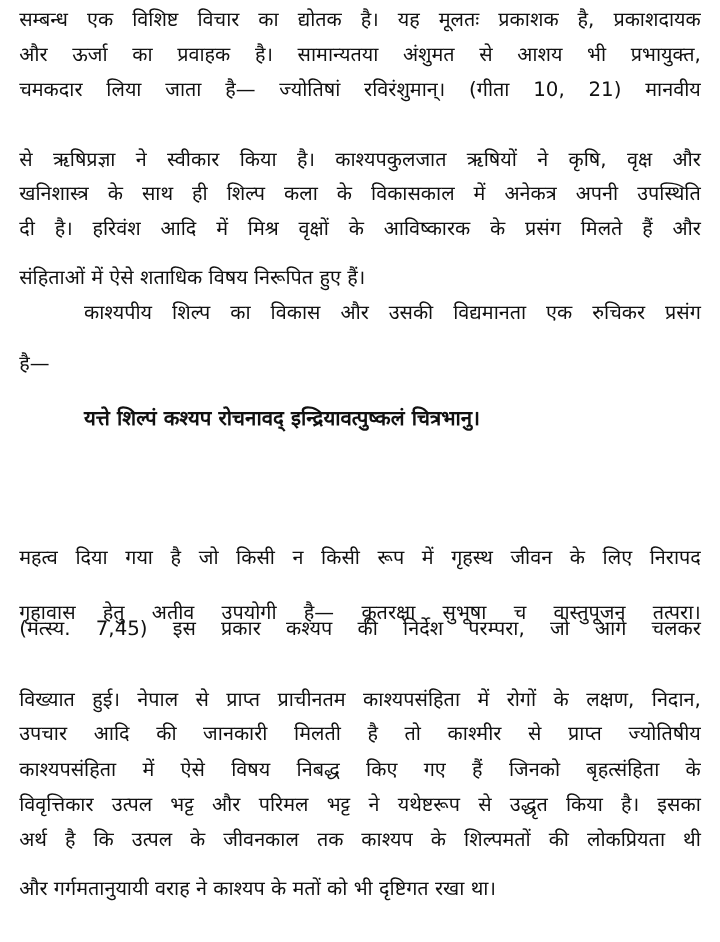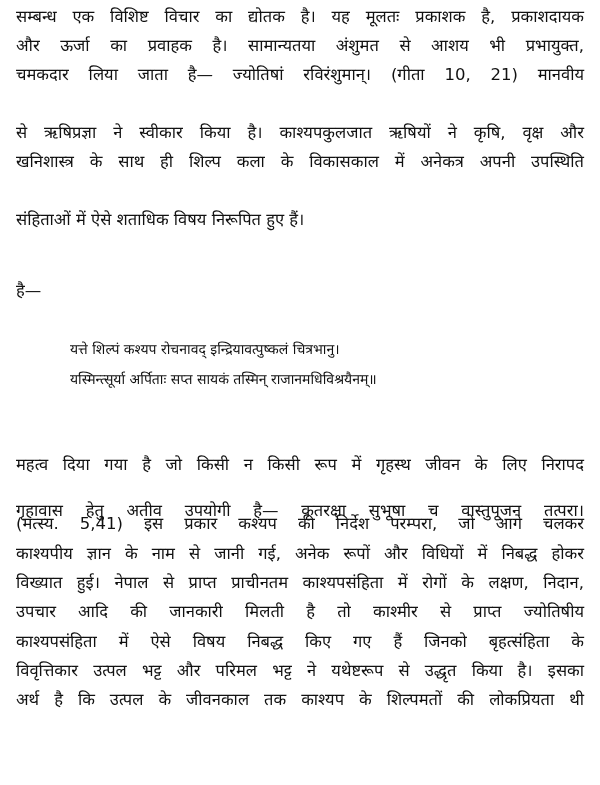--- a/index.html
+++ b/index.html
@@ -2,50 +2,51 @@
 <html><head>
 <meta charset="utf-8">
 <style>
   html, body { margin: 0; padding: 0; background: #ffffff; }
   body { width: 600px; height: 785px; overflow: hidden; position: relative;
          font-family: "DejaVu Sans", sans-serif; color: #111111; }
   .page { position: absolute; left: 0; top: 0; width: 600px; height: 681px; }
   .line { position: absolute; left: 16px; width: 568px; font-size: 16.5px;
           line-height: 22px; white-space: nowrap; text-align: justify;
           text-align-last: justify; }
-  .line.last { text-align-last: left; }
+  .line.last { text-align-last: left; margin-top: 12px; }
   .indent { left: 70px; width: 514px; }
-  .verse { left: 70px; width: auto; text-align-last: left; font-weight: normal; font-size: 14px; }
+  .verse { left: 70px; width: auto; text-align-last: left; font-weight: bold; font-size: 17px; }
   b { font-weight: normal; }
 </style>
 </head>
 <body>
 
 <div class="page">
 
   <div class="line" style="top:6px">सम्बन्ध एक विशिष्ट विचार का द्योतक है। यह मूलतः प्रकाशक है, प्रकाशदायक</div>
   <div class="line" style="top:35px">और ऊर्जा का प्रवाहक है। सामान्यतया अंशुमत से आशय भी प्रभायुक्त,</div>
   <div class="line" style="top:64px">
     <span>चमकदार लिया जाता है—</span>
     <b>ज्योतिषां रविरंशुमान्।</b><span> (गीता 10, 21) मानवीय</span>
   </div>
   <div class="line" style="top:122px">से ऋषिप्रज्ञा ने स्वीकार किया है। काश्यपकुलजात ऋषियों ने कृषि, वृक्ष और</div>
   <div class="line" style="top:151px">खनिशास्त्र के साथ ही शिल्प कला के विकासकाल में अनेकत्र अपनी उपस्थिति</div>
+  <div class="line" style="top:180px">दी है। हरिवंश आदि में मिश्र वृक्षों के आविष्कारक के प्रसंग मिलते हैं और</div>
   <div class="line last" style="top:209px">संहिताओं में ऐसे शताधिक विषय निरूपित हुए हैं।</div>
 
+  <div class="line indent" style="top:250px">काश्यपीय शिल्प का विकास और उसकी विद्यमानता एक रुचिकर प्रसंग</div>
   <div class="line last" style="top:280px">है—</div>
 
   <div class="line verse" style="top:338px">यत्ते शिल्पं कश्यप रोचनावद् इन्द्रियावत्पुष्कलं चित्रभानु।</div>
-  <div class="line verse" style="top:368px">यस्मिन्त्सूर्या अर्पिताः सप्त सायकं तस्मिन् राजानमधिविश्रयैनम्॥</div>
 
   <div class="line" style="top:454px">महत्व दिया गया है जो किसी न किसी रूप में गृहस्थ जीवन के लिए निरापद</div>
   <div class="line" style="top:500px">
     <span>गृहावास हेतु अतीव उपयोगी है—</span>
     <b>कृतरक्षा सुभूषा च वास्तुपूजन तत्परा।</b>
   </div>
-  <div class="line" style="top:513px">(मत्स्य. 5,41) इस प्रकार कश्यप की निर्देश परम्परा, जो आगे चलकर</div>
-  <div class="line" style="top:543px">काश्यपीय ज्ञान के नाम से जानी गई, अनेक रूपों और विधियों में निबद्ध होकर</div>
+  <div class="line" style="top:513px">(मत्स्य. 7,45) इस प्रकार कश्यप की निर्देश परम्परा, जो आगे चलकर</div>
   <div class="line" style="top:601px">उपचार आदि की जानकारी मिलती है तो काश्मीर से प्राप्त ज्योतिषीय</div>
   <div class="line" style="top:572px">विख्यात हुई। नेपाल से प्राप्त प्राचीनतम काश्यपसंहिता में रोगों के लक्षण, निदान,</div>
   <div class="line" style="top:631px">काश्यपसंहिता में ऐसे विषय निबद्ध किए गए हैं जिनको बृहत्संहिता के</div>
   <div class="line" style="top:660px">विवृत्तिकार उत्पल भट्ट और परिमल भट्ट ने यथेष्टरूप से उद्धृत किया है। इसका</div>
   <div class="line" style="top:689px">अर्थ है कि उत्पल के जीवनकाल तक काश्यप के शिल्पमतों की लोकप्रियता थी</div>
+  <div class="line last" style="top:718px">और गर्गमतानुयायी वराह ने काश्यप के मतों को भी दृष्टिगत रखा था।</div>
 </div>
 
 </body></html>

